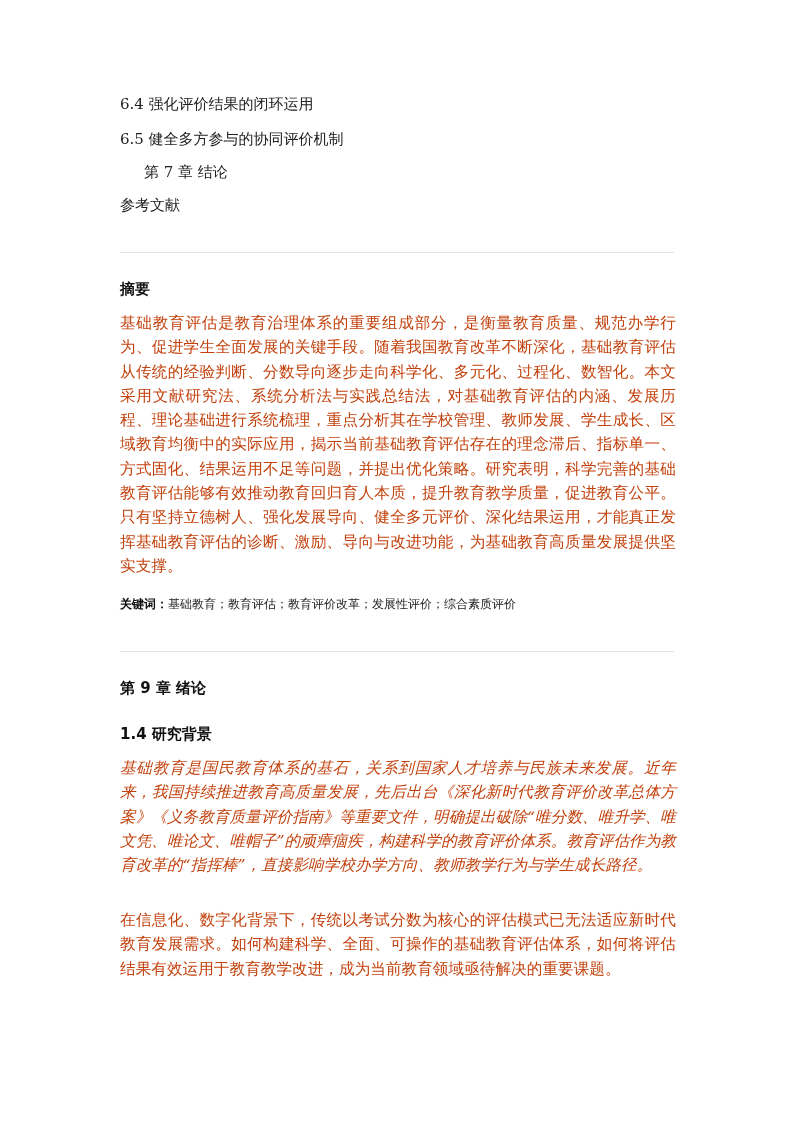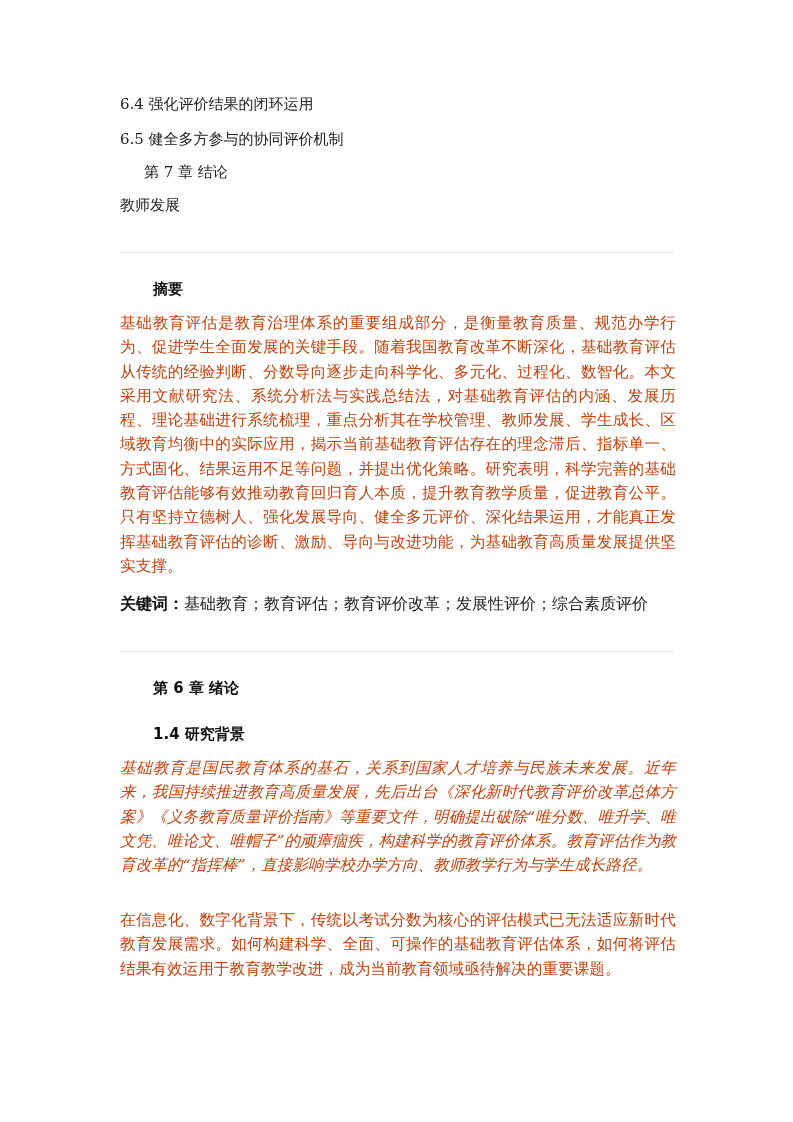--- a/index.html
+++ b/index.html
@@ -38,68 +38,67 @@
     }
     .heading {
       position: absolute;
       left: 0;
       font-family: "DejaVu Sans", "Liberation Sans", sans-serif;
       font-weight: bold;
       font-size: 15px;
       line-height: 20px;
       color: #111;
       white-space: nowrap;
-      margin-left: 33px;
     }
     .para {
       position: absolute;
       left: 0;
       width: 556px;
       font-size: 15.6px;
       line-height: 24.3px;
       letter-spacing: 0.05px;
       text-align: justify;
       color: #c2410c;
       word-break: break-all;
     }
     .keywords {
       position: absolute;
       left: 0;
       width: 556px;
-      font-size: 16px;
+      font-size: 12px;
       line-height: 22px;
       white-space: nowrap;
       color: #222;
     }
     .keywords .kw-label {
       font-family: "DejaVu Sans", "Liberation Sans", sans-serif;
       font-weight: bold;
       color: #111;
     }
   </style>
 </head>
 <body>
 
 <div class="page">
 
   <div class="toc-item" style="top:94px;">6.4 强化评价结果的闭环运用</div>
   <div class="toc-item" style="top:129px;">6.5 健全多方参与的协同评价机制</div>
   <div class="toc-item" style="top:162px;margin-left:24px;">第 7 章  结论</div>
-  <div class="toc-item" style="top:195px;">教师发展</div>
+  <div class="toc-item" style="top:195px;">参考文献</div>
 
   <div class="divider" style="top:252px;"></div>
 
   <div class="heading" style="top:279px;">摘要</div>
   <div class="para" style="top:311px;">基础教育评估是教育治理体系的重要组成部分，是衡量教育质量、规范办学行为、促进学生全面发展的关键手段。随着我国教育改革不断深化，基础教育评估从传统的经验判断、分数导向逐步走向科学化、多元化、过程化、数智化。本文采用文献研究法、系统分析法与实践总结法，对基础教育评估的内涵、发展历程、理论基础进行系统梳理，重点分析其在学校管理、教师发展、学生成长、区域教育均衡中的实际应用，揭示当前基础教育评估存在的理念滞后、指标单一、方式固化、结果运用不足等问题，并提出优化策略。研究表明，科学完善的基础教育评估能够有效推动教育回归育人本质，提升教育教学质量，促进教育公平。只有坚持立德树人、强化发展导向、健全多元评价、深化结果运用，才能真正发挥基础教育评估的诊断、激励、导向与改进功能，为基础教育高质量发展提供坚实支撑。</div>
 
   <div class="keywords" style="top:593px;">
     <span class="kw-label">关键词：</span><span>基础教育；教育评估；教育评价改革；发展性评价；综合素质评价</span>
   </div>
 
   <div class="divider" style="top:651px;"></div>
 
-  <div class="heading" style="top:678px;">第 6 章  绪论</div>
+  <div class="heading" style="top:678px;">第 9 章  绪论</div>
   <div class="heading" style="top:724px;">1.4  研究背景</div>
 
   <div class="para" style="top:756px;font-style:italic;">基础教育是国民教育体系的基石，关系到国家人才培养与民族未来发展。近年来，我国持续推进教育高质量发展，先后出台《深化新时代教育评价改革总体方案》《义务教育质量评价指南》等重要文件，明确提出破除“唯分数、唯升学、唯文凭、唯论文、唯帽子”的顽瘴痼疾，构建科学的教育评价体系。教育评估作为教育改革的“指挥棒”，直接影响学校办学方向、教师教学行为与学生成长路径。</div>
   <div class="para" style="top:908px;">在信息化、数字化背景下，传统以考试分数为核心的评估模式已无法适应新时代教育发展需求。如何构建科学、全面、可操作的基础教育评估体系，如何将评估结果有效运用于教育教学改进，成为当前教育领域亟待解决的重要课题。</div>
 
 </div>
 
 </body></html>

